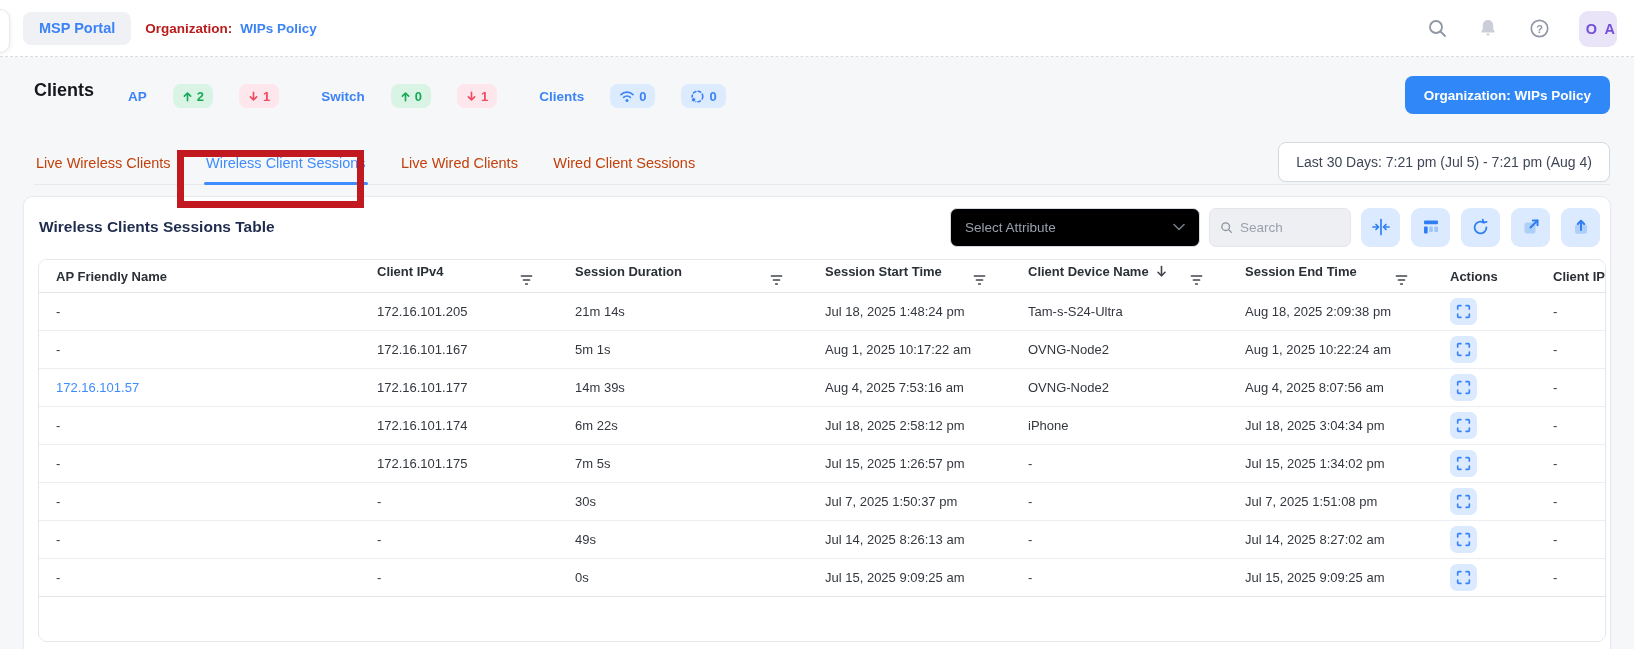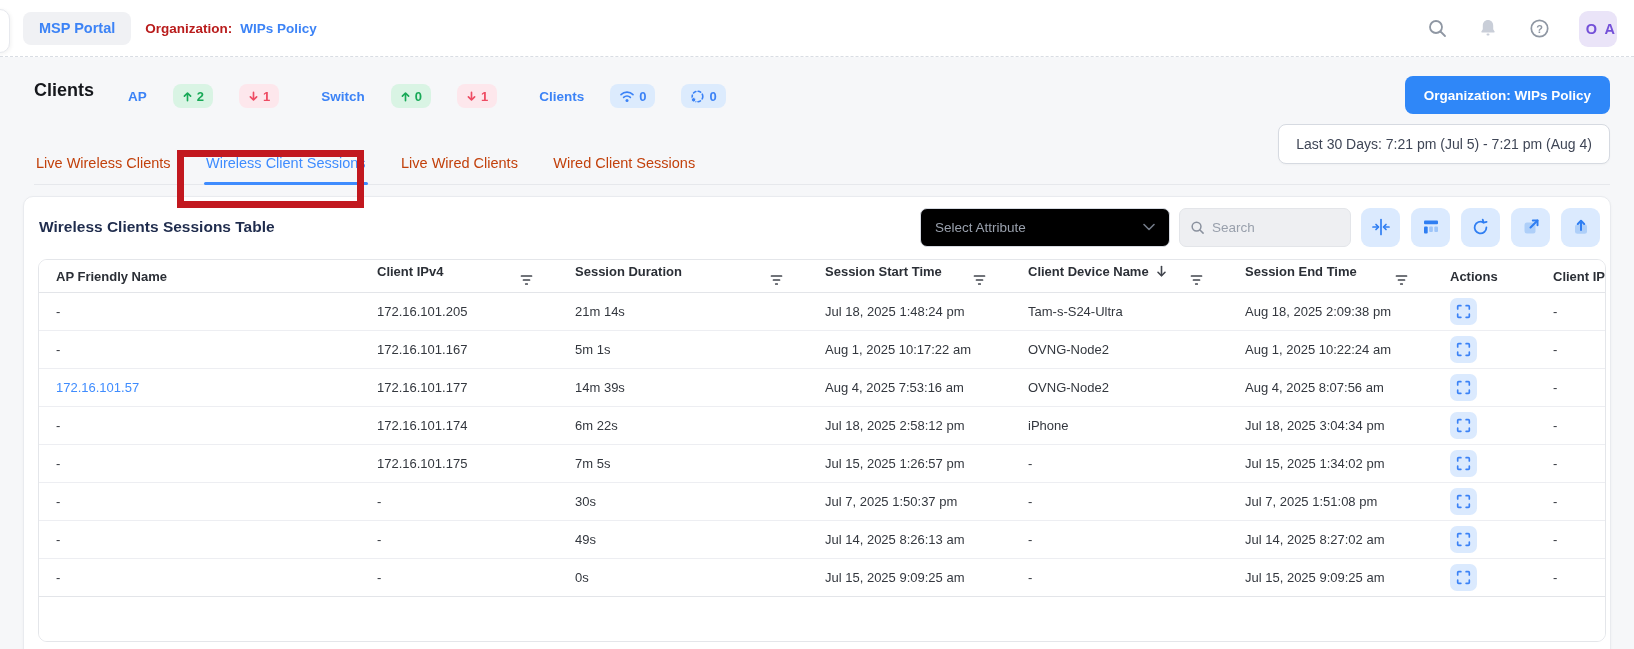--- a/index.html
+++ b/index.html
@@ -63,41 +63,41 @@
   .tab.active { color:#3f8cfe; }
   .tab.active::after {
     content:""; position:absolute; left:0; right:0; bottom:-1px; height:3px;
     background:#3f8cfe; border-radius:2px;
   }
   .annotation-box {
     position:absolute; left:177px; top:150px; width:187px; height:58px;
     border:7px solid #c2181f; z-index:6; pointer-events:none;
   }
   .daterange {
-    position:absolute; right:24px; top:124px; height:40px; padding:0 17px;
+    position:absolute; right:24px; top:142px; height:40px; padding:0 17px;
     background:#fff; border:1px solid #d6dae1; border-radius:8px;
     display:flex; align-items:center; font-size:14px; color:#3f4656; cursor:pointer;
     box-shadow:0 1px 2px rgba(0,0,0,.03);
   }
   
   .card {
     position:absolute; left:23px; top:196px; width:1588px; height:475px;
     background:#fff; border:1px solid #e9ebef; border-radius:10px;
     box-shadow:0 1px 3px rgba(0,0,0,.04);
   }
   .card-toolbar { display:flex; align-items:center; height:60px; padding:0 10px 0 15px; }
   .table-title { font-size:15.5px; font-weight:700; color:#1f2c4d; margin-right:auto; }
   .attr-select {
     width:250px; height:39px; border:1px solid #d6dae1; border-radius:7px;
     display:flex; align-items:center; padding:0 14px; margin-right:9px;
     font-size:13.5px; color:#99a0ac; cursor:pointer; background:#000000;
   }
   .attr-select .sel-text { margin-right:auto; }
   .search-box {
-    width:172px; height:39px; background:#eeeff2; border:1px solid #e3e5e9;
+    width:142px; height:39px; background:#eeeff2; border:1px solid #e3e5e9;
     border-radius:7px; display:flex; align-items:center; padding:0 10px; margin-right:10px;
   }
   .search-box input {
     border:none; background:transparent; outline:none; width:100px; margin-left:7px;
     font-size:13.5px; color:#444; font-family:inherit;
   }
   .search-box input::placeholder { color:#99a0ac; }
   .tool-btns { display:flex; gap:11px; }
   .tool-btn {
     width:39px; height:39px; border:none; border-radius:9px; background:#dbeafe;

